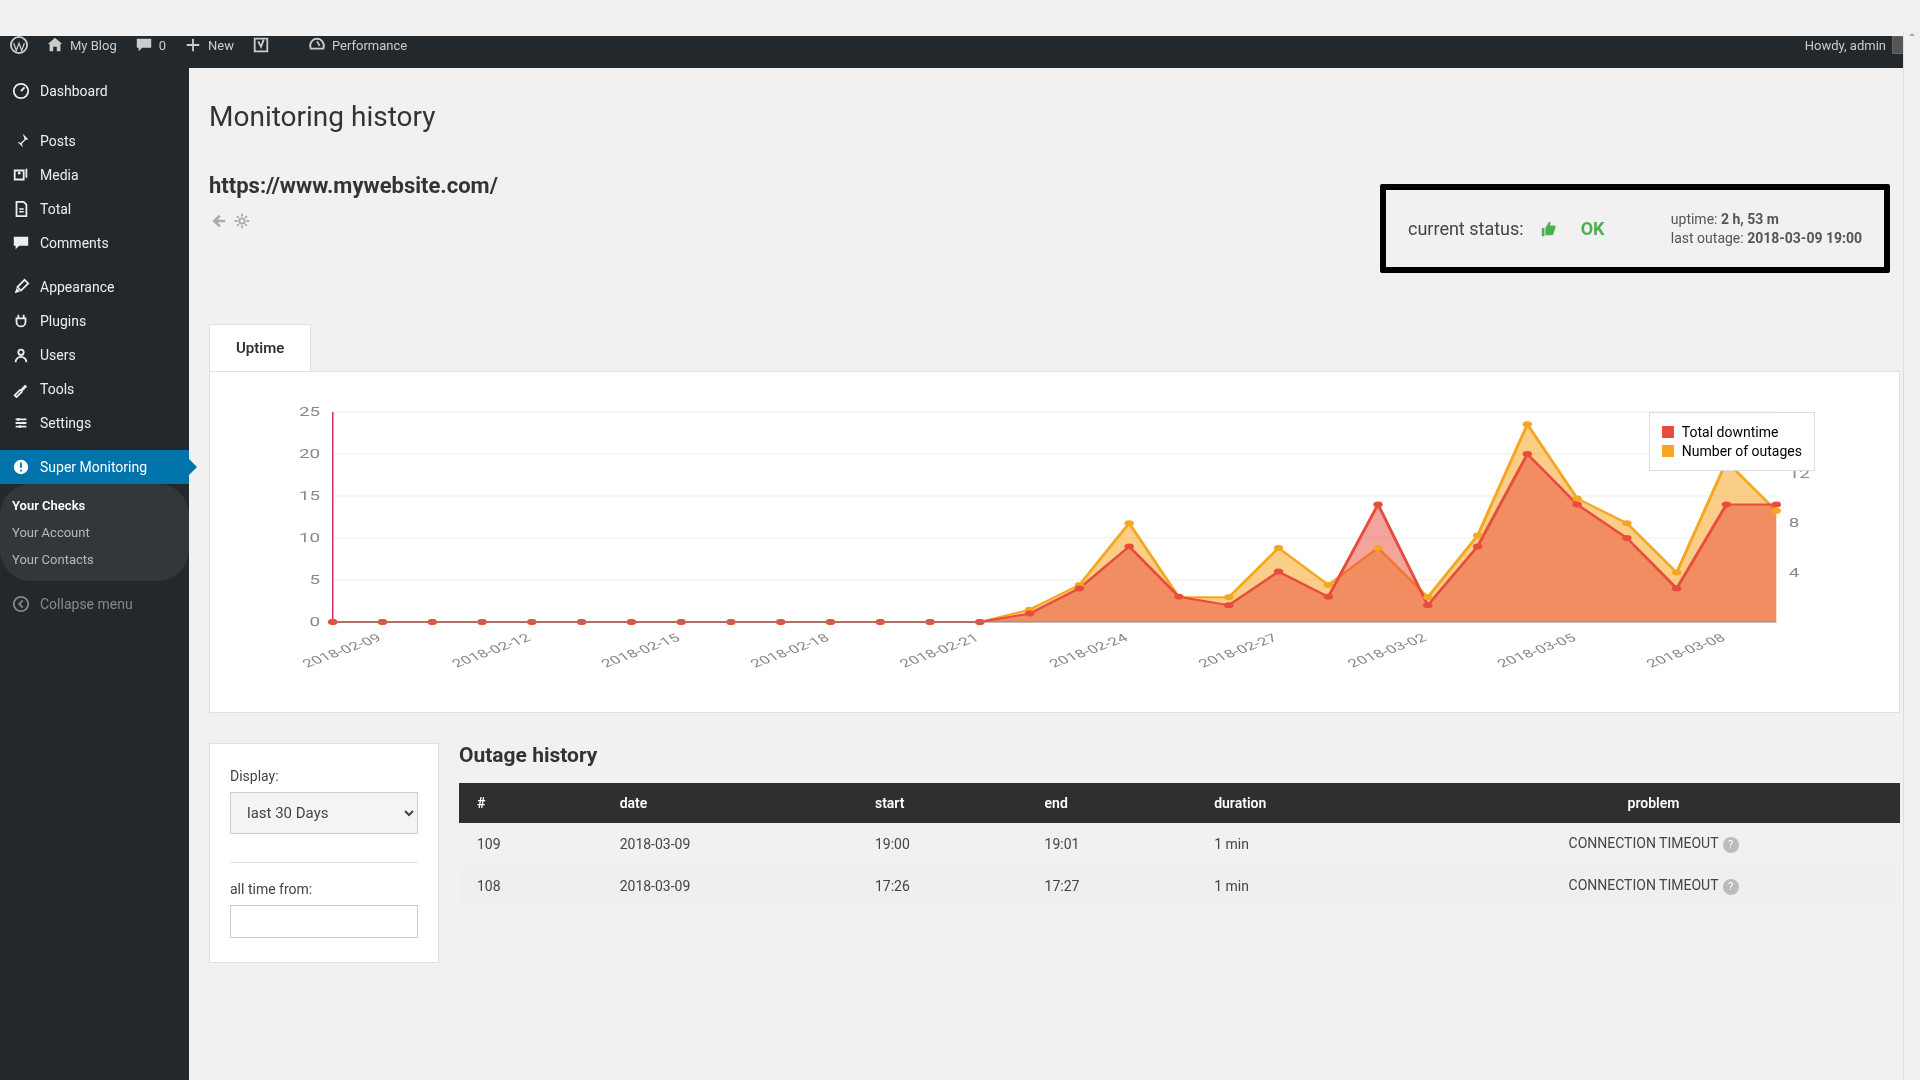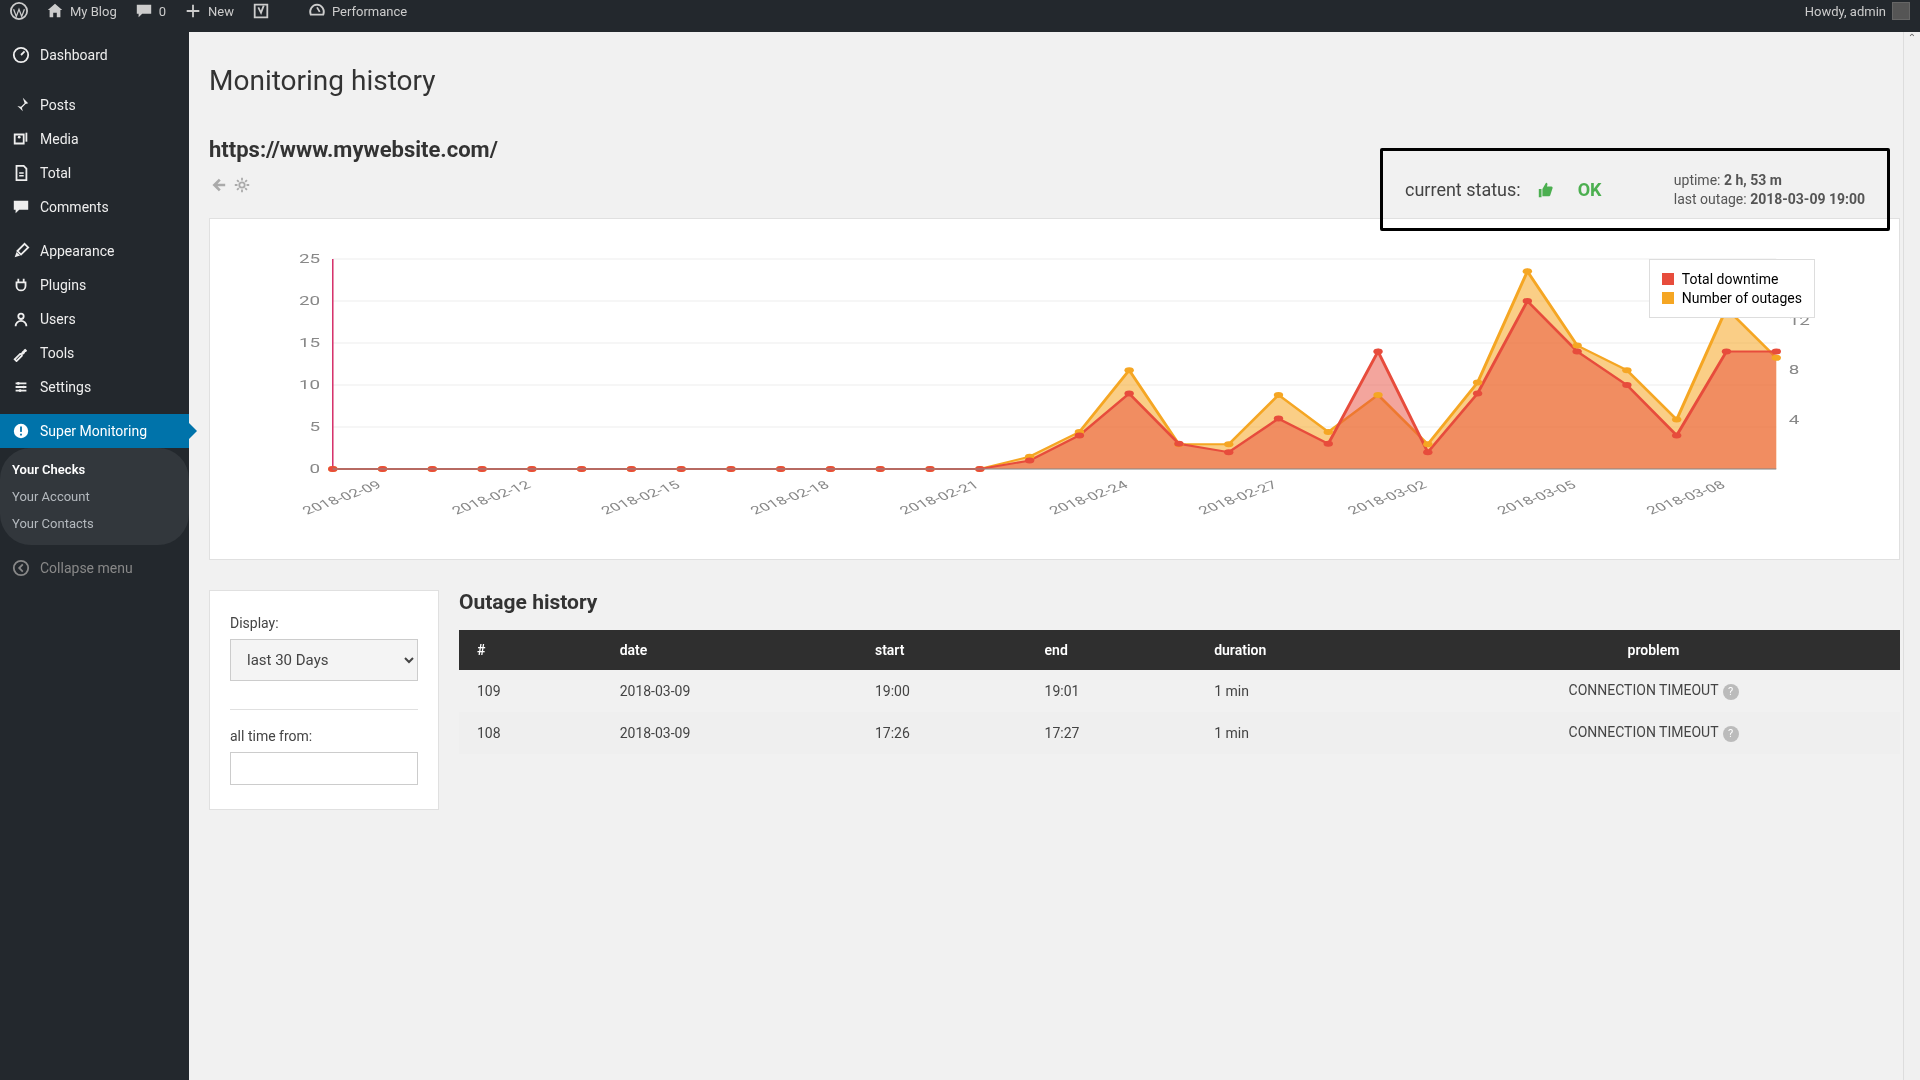--- a/index.html
+++ b/index.html
@@ -1,37 +1,37 @@
 <!DOCTYPE html>
 <html><head>
 <meta charset="utf-8">
 <style>
 * { margin: 0; padding: 0; box-sizing: border-box; font-family: -apple-system, BlinkMacSystemFont, "Segoe UI", Roboto, sans-serif; }
 body { background: #f1f1f1; overflow-x: hidden; }
-.adminbar { background: #23282d; height: 32px; display: flex; align-items: flex-end; color: #ccc; font-size: 13px; padding: 12px 10px; justify-content: space-between; }
+.adminbar { background: #23282d; height: 32px; display: flex; align-items: flex-start; color: #ccc; font-size: 13px; padding: 0 10px; justify-content: space-between; margin-top: 36px; }
 .adminbar-left { display: flex; align-items: center; gap: 18px; }
 .adminbar-item { display: flex; align-items: center; gap: 6px; cursor: pointer; }
 .adminbar-right { display: flex; align-items: center; gap: 8px; }
 .avatar-box { width: 18px; height: 18px; background: #555; border: 1px solid #666; }
 .main-wrap { display: flex; }
 .sidebar { width: 189px; background: #23282d; min-height: calc(100vh - 32px); color: #eee; }
 .sidebar-item { display: flex; align-items: center; gap: 10px; padding: 8px 12px; font-size: 14px; cursor: pointer; color: #eee; }
 .sidebar-item.active { background: #0073aa; color: #fff; position: relative; }
 .sidebar-item.active::after { content: ""; position: absolute; right: -8px; top: 50%; transform: translateY(-50%); border-left: 8px solid #0073aa; border-top: 8px solid transparent; border-bottom: 8px solid transparent; }
 .sidebar-sep { height: 10px; }
 .sidebar-sub { background: #32373c; padding: 8px 0; border-radius: 31px; }
 .sidebar-sub-item { padding: 6px 12px; font-size: 13px; color: #b4b9be; cursor: pointer; }
 .sidebar-sub-item.active { color: #fff; font-weight: 600; }
 .content { flex: 1; padding: 12px 20px 20px 20px; overflow-y: auto; height: calc(100vh - 32px); position: relative; border-radius: 21px; }
 .scrollbar-fake { position: fixed; right: 0; top: 32px; bottom: 0; width: 17px; background: #f0f0f0; border-left: 1px solid #ddd; }
 .scrollbar-fake .uparr { text-align:center; font-size:10px; color:#666; }
 h1.page-title { font-size: 28px; font-weight: 400; color: #333; margin: 20px 0 40px 0; }
 h2.site-url { font-size: 22px; font-weight: 700; color: #333; margin-bottom: 14px; }
 .back-row { display: flex; gap: 6px; color: #aaa; margin-bottom: 20px; }
-.status-card { border: 3px solid #000000; border-radius: 2px; padding: 18px 22px; display: flex; justify-content: space-between; align-items: center; float: right; width: 510px; margin-top: -70px; margin-right: 10px; }
+.status-card { border: 6px solid #000000; border-radius: 2px; padding: 18px 22px; display: flex; justify-content: space-between; align-items: center; float: right; width: 510px; margin-top: -70px; margin-right: 10px; }
 .status-left { display: flex; align-items: center; gap: 16px; }
 .status-label { font-size: 18px; color: #444; }
 .status-ok { color: #4caf50; font-weight: 700; font-size: 18px; display: flex; align-items: center; gap: 23px; }
 .status-right { font-size: 14px; color: #555; }
 .status-right div { margin: 3px 0; }
 .status-right b { font-weight: 700; }
 .tabs { margin-top: 90px; }
 .tab { display: inline-block; background: #fff; padding: 14px 26px; font-size: 15px; font-weight: 600; color: #333; border: 1px solid #e0e0e0; border-bottom: none; }
 .chart-panel { background: #fff; border: 1px solid #e0e0e0; padding: 30px 20px 40px 20px; }
 .chart-wrap { position: relative; height: 270px; margin: 0 40px; }
@@ -224,20 +224,23 @@
             </svg>
             <span>OK</span>
           </span>
       </div>
       <div class="status-right">
         <div><span>uptime:</span> <b>2 h, 53 m</b></div>
         <div><span>last outage:</span> <b>2018-03-09 19:00</b></div>
       </div>
     </div>
 
+    <div class="tabs">
+      <div class="tab">Uptime</div>
+    </div>
 
     <div class="chart-panel">
       <div class="chart-wrap">
         <svg class="chart-svg" id="chart-svg" viewBox="0 0 1000 270" preserveAspectRatio="none">
             <line x1="40" y1="220" x2="960" y2="220" stroke="#eee"></line>
             <text x="32" y="224" text-anchor="end" font-size="12" fill="#888">0</text>
             <line x1="40" y1="178" x2="960" y2="178" stroke="#eee"></line>
             <text x="32" y="182" text-anchor="end" font-size="12" fill="#888">5</text>
             <line x1="40" y1="136" x2="960" y2="136" stroke="#eee"></line>
             <text x="32" y="140" text-anchor="end" font-size="12" fill="#888">10</text>

